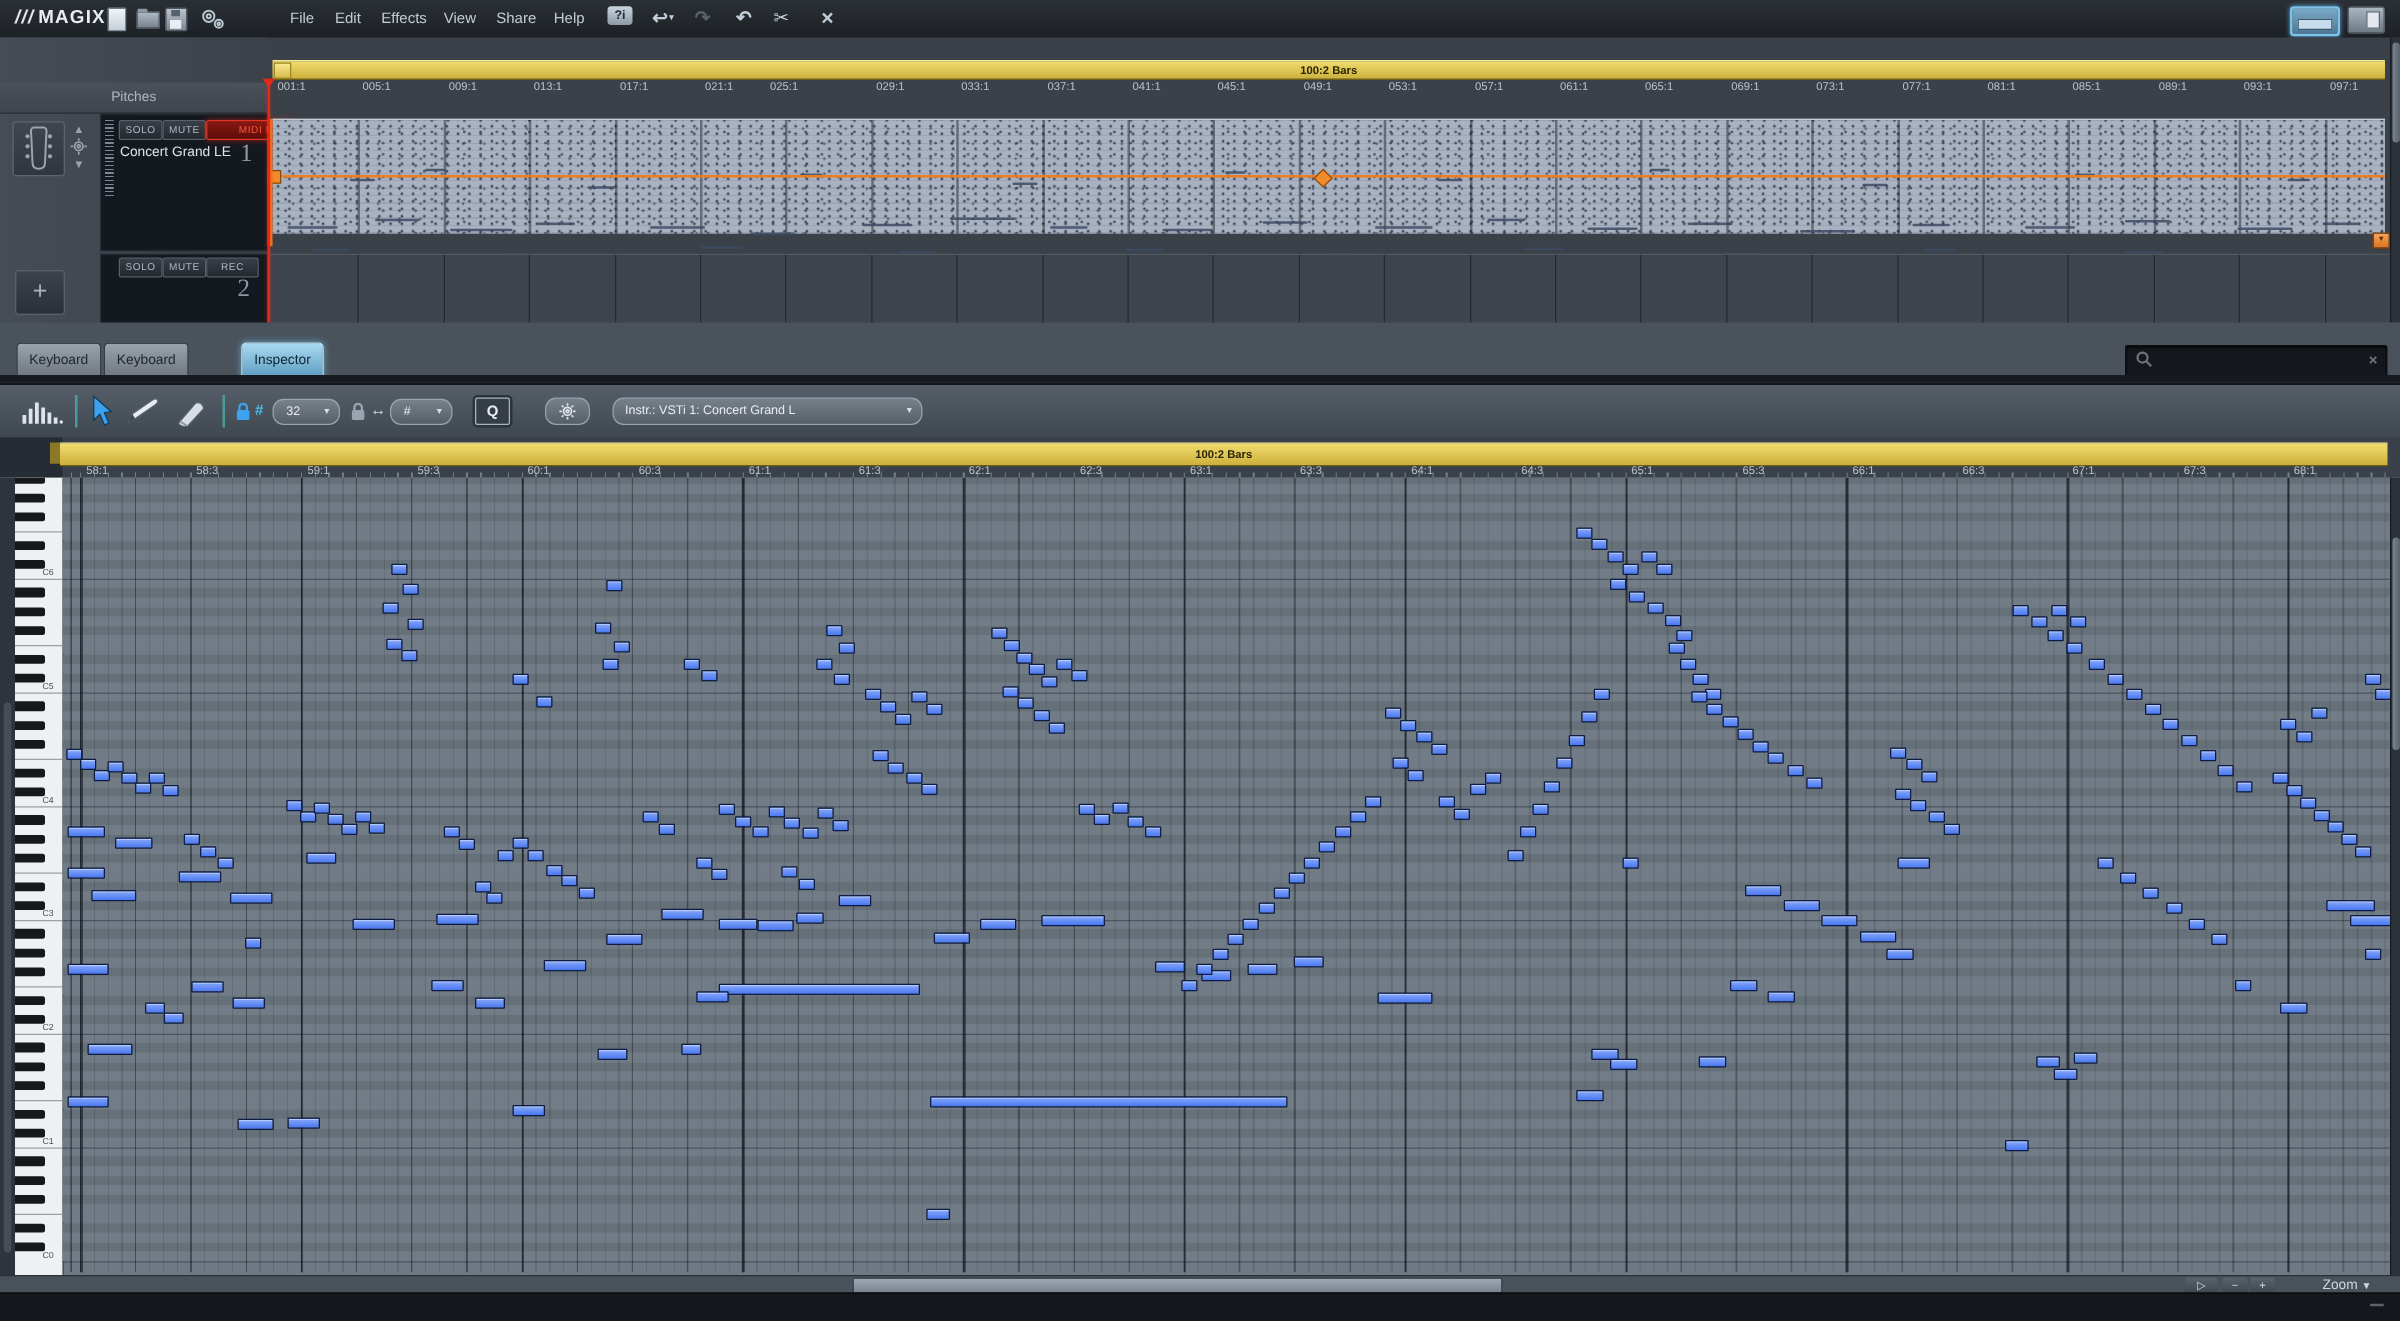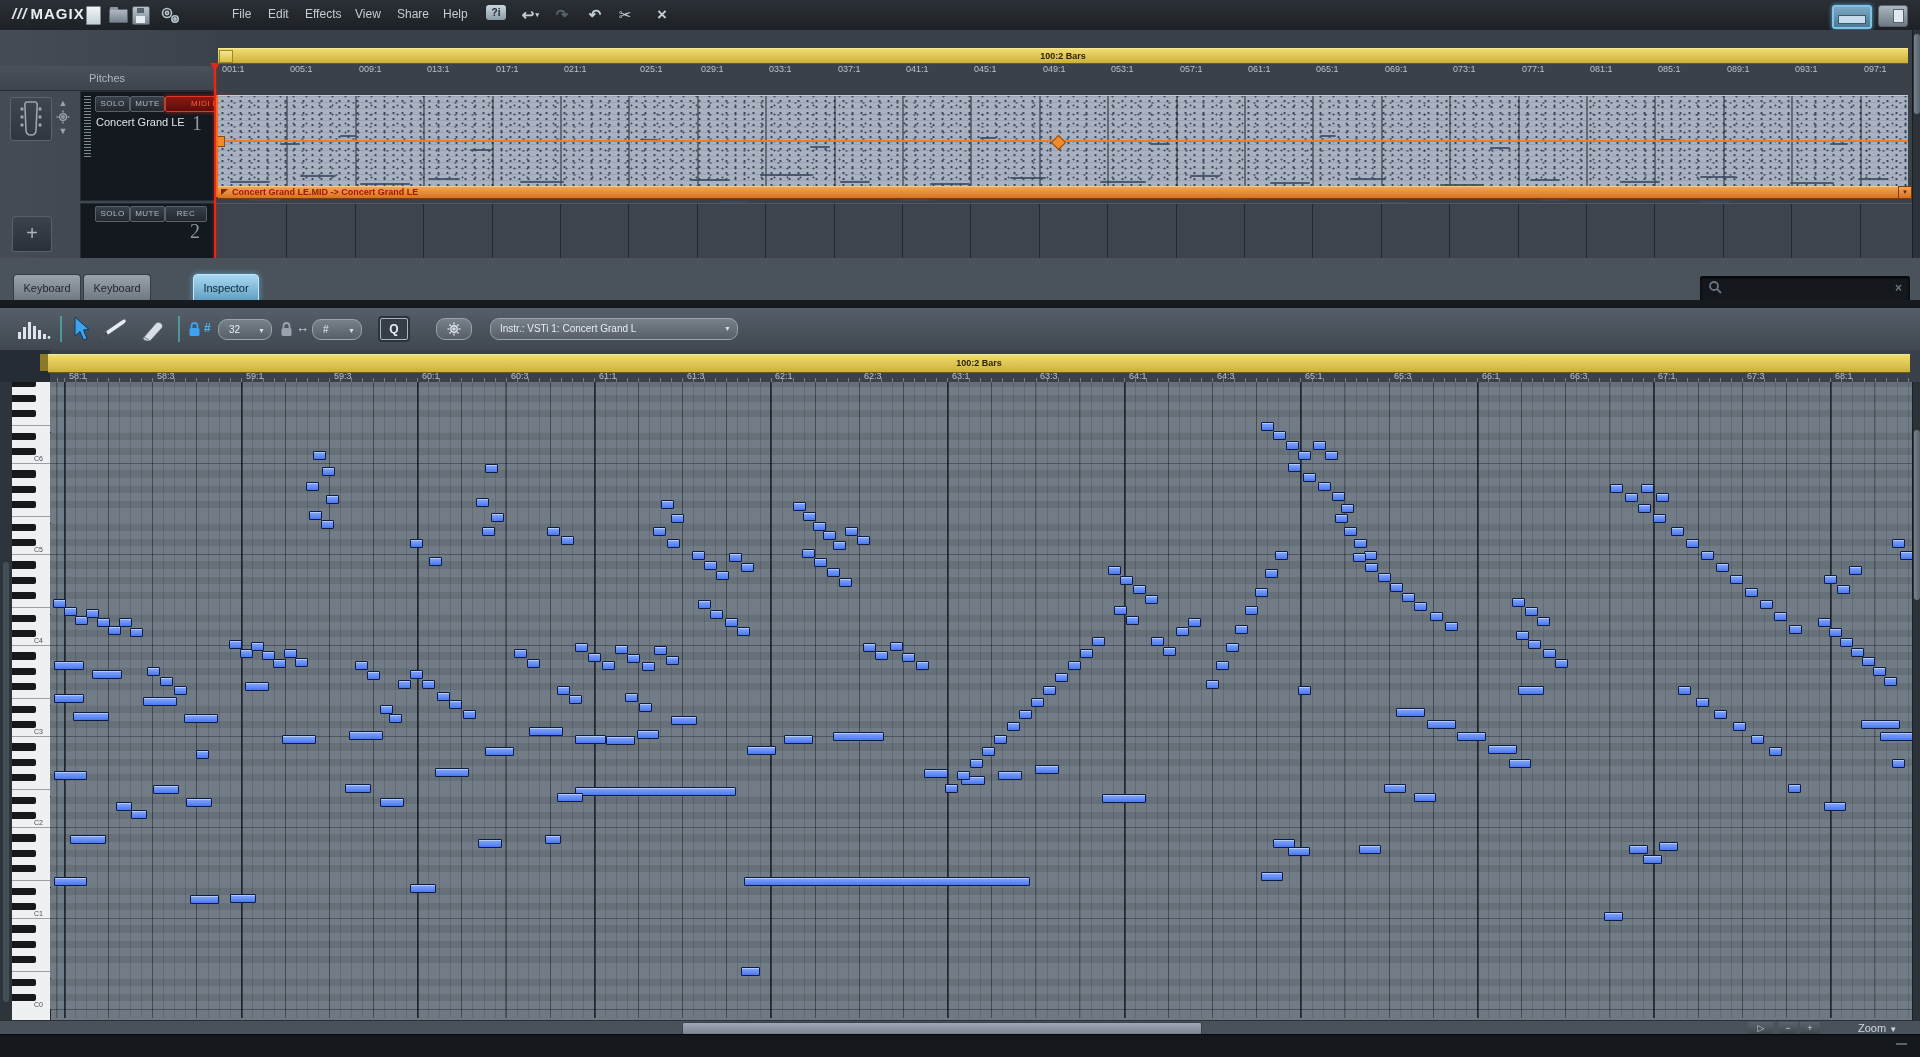--- a/index.html
+++ b/index.html
@@ -226,21 +226,21 @@
       <div class="abs tl-square"></div>
       <span>100:2 Bars</span>
     </div>
     <div class="abs" id="tl-labels" style="left:0;top:33px;width:1920px;height:14px;">
         <div class="rlabel" style="position:absolute;left:222px;top:1px;">001:1</div>
         <div class="rlabel" style="position:absolute;left:290px;top:1px;">005:1</div>
         <div class="rlabel" style="position:absolute;left:359px;top:1px;">009:1</div>
         <div class="rlabel" style="position:absolute;left:427px;top:1px;">013:1</div>
         <div class="rlabel" style="position:absolute;left:496px;top:1px;">017:1</div>
         <div class="rlabel" style="position:absolute;left:564px;top:1px;">021:1</div>
-        <div class="rlabel" style="position:absolute;left:640px;top:1px;">025:1</div>
+        <div class="rlabel" style="position:absolute;left:616px;top:1px;">025:1</div>
         <div class="rlabel" style="position:absolute;left:701px;top:1px;">029:1</div>
         <div class="rlabel" style="position:absolute;left:769px;top:1px;">033:1</div>
         <div class="rlabel" style="position:absolute;left:838px;top:1px;">037:1</div>
         <div class="rlabel" style="position:absolute;left:906px;top:1px;">041:1</div>
         <div class="rlabel" style="position:absolute;left:974px;top:1px;">045:1</div>
         <div class="rlabel" style="position:absolute;left:1043px;top:1px;">049:1</div>
         <div class="rlabel" style="position:absolute;left:1111px;top:1px;">053:1</div>
         <div class="rlabel" style="position:absolute;left:1180px;top:1px;">057:1</div>
         <div class="rlabel" style="position:absolute;left:1248px;top:1px;">061:1</div>
         <div class="rlabel" style="position:absolute;left:1316px;top:1px;">065:1</div>
@@ -319,24 +319,20 @@
         <div class="streak" style="position:absolute;left:932px;top:47px;width:20px;"></div>
         <div class="streak" style="position:absolute;left:1102px;top:39px;width:16px;"></div>
         <div class="streak" style="position:absolute;left:1272px;top:51px;width:20px;"></div>
         <div class="streak" style="position:absolute;left:1442px;top:43px;width:16px;"></div>
         <div class="streak" style="position:absolute;left:1612px;top:47px;width:18px;"></div>
       </div>
     <div class="abs oline" style="left:218px;top:110px;width:1690px;height:2px;"></div>
     <div class="abs" style="left:214px;top:106px;width:9px;height:9px;background:#f08a2c;border:1px solid #8a4a0e;"></div>
     <div class="abs odiamond" style="left:1053px;top:107px;"></div>
     <div class="abs" style="left:214px;top:65px;width:4px;height:102px;background:#f07c22;"></div>
-    <div class="abs clipbar" style="left:218px;top:156px;width:1690px;height:11px;">
-      <span class="abs" style="left:3px;top:2px;width:0;height:0;border-top:6px solid #7a2a06;border-right:7px solid transparent;"></span>
-      <span class="abs cliplabel" style="left:14px;">Concert Grand LE.MID -&gt; Concert Grand LE</span>
-    </div>
     <div class="abs" style="left:1898px;top:156px;width:12px;height:11px;background:linear-gradient(#f2a455,#d9731e);border:1px solid #7e3c0c;color:#5e2404;font-size:6px;text-align:center;line-height:10px;">▼</div>
 
     <div class="abs t2cell" id="track2row" style="left:214px;top:173px;width:1698px;height:55px;">
         <div class="t2div" style="position:absolute;left:72px;"></div>
         <div class="t2div" style="position:absolute;left:141px;"></div>
         <div class="t2div" style="position:absolute;left:209px;"></div>
         <div class="t2div" style="position:absolute;left:278px;"></div>
         <div class="t2div" style="position:absolute;left:346px;"></div>
         <div class="t2div" style="position:absolute;left:414px;"></div>
         <div class="t2div" style="position:absolute;left:483px;"></div>

